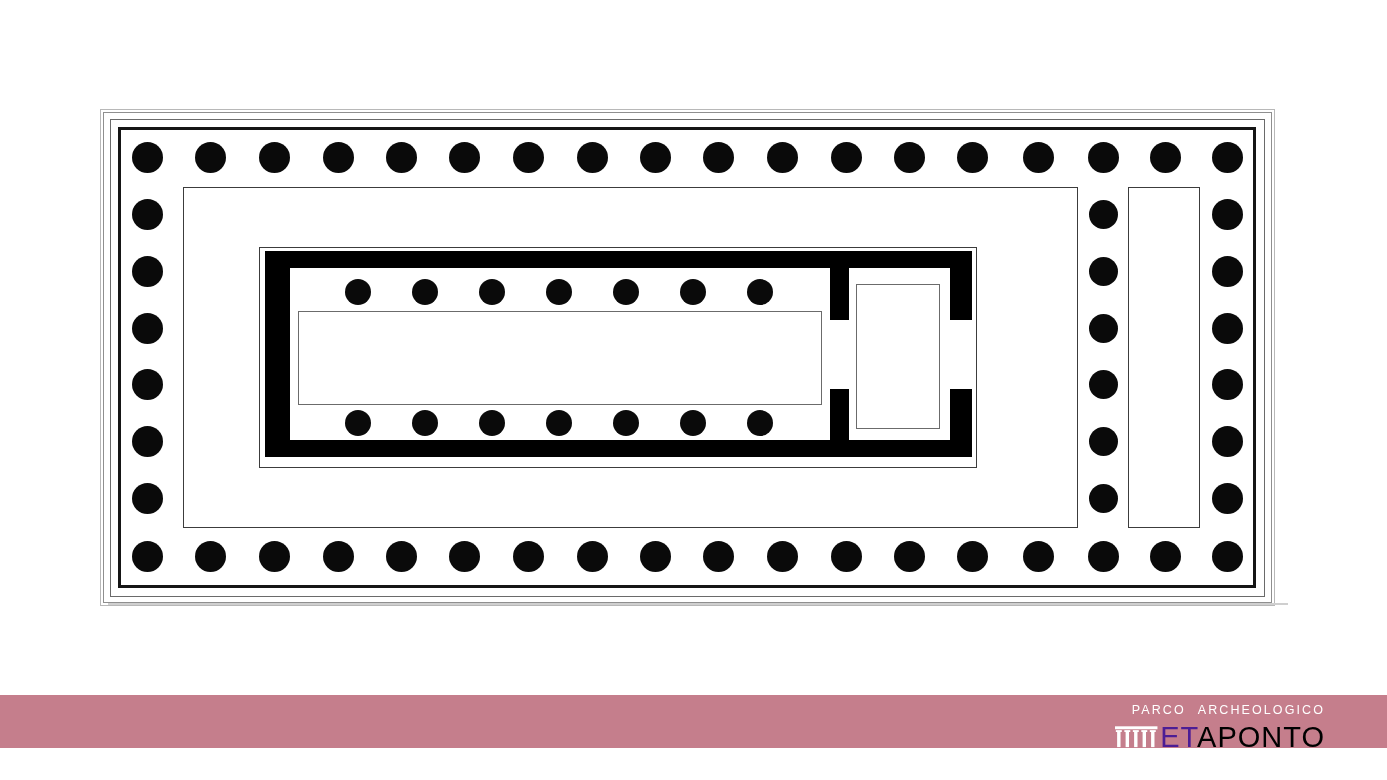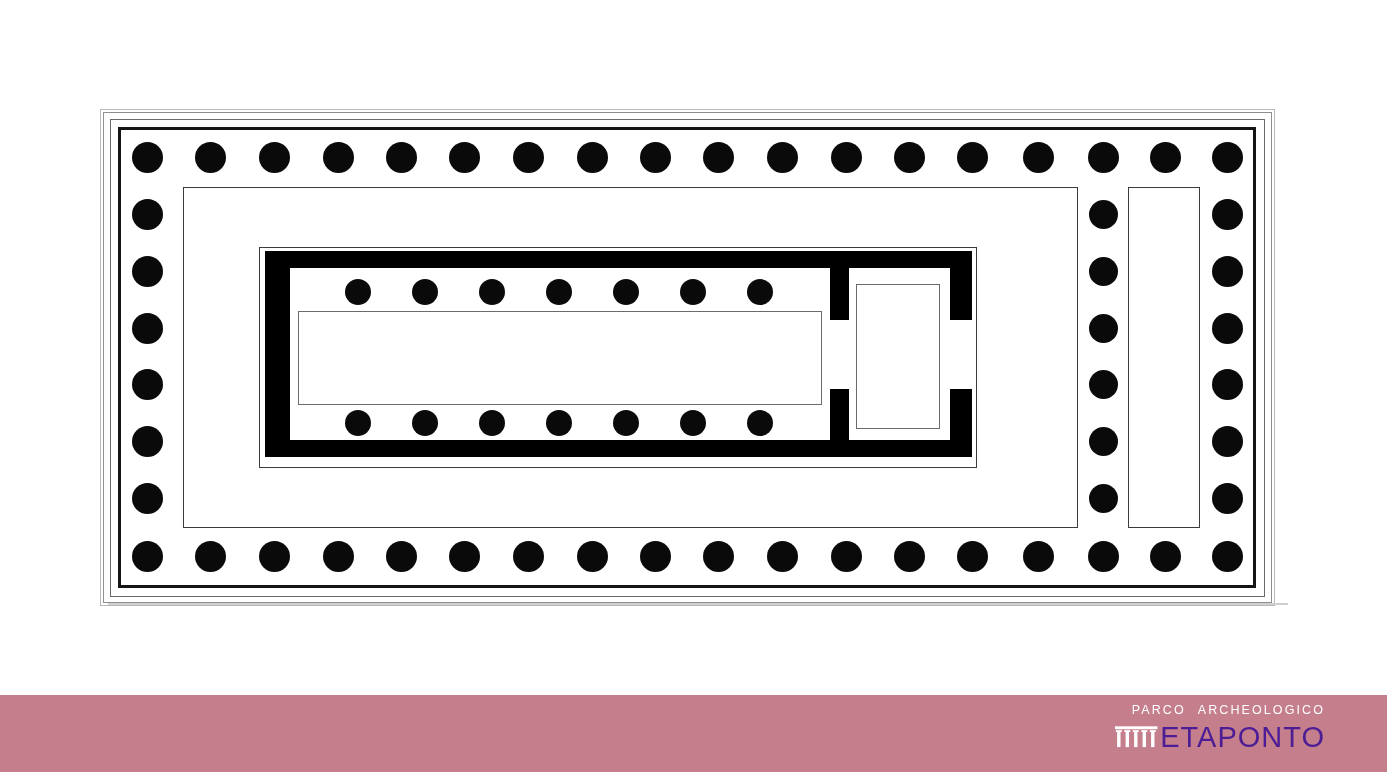--- a/index.html
+++ b/index.html
@@ -8,21 +8,21 @@
     font-family:"Liberation Sans", sans-serif;
   }
   
   #plan{position:absolute;left:0;top:0;width:1387px;height:700px;}
   .abs{position:absolute;box-sizing:border-box;}
   .outline{background:#ffffff;}
   .wall{background:#000000;}
   .dot{border-radius:50%;}
   
   .footer-band{
-    position:absolute;left:0;top:695px;width:1387px;height:77px;
+    position:absolute;left:0;top:695px;width:1387px;height:53px;
   }
   .logo{
     position:absolute;right:62px;top:5px;width:210px;height:56px;
   }
   .logo-top{
     display:flex;align-items:center;gap:6px;height:20px;
   }
   .logo-top .sep{width:1px;height:15px;background:#ffffff;margin-right:4px;}
   .parco-text{
     color:#ffffff;font-size:12.5px;letter-spacing:2.1px;word-spacing:7px;
@@ -151,16 +151,16 @@
           <rect x="11" y="7" width="7" height="2.2"></rect>
             <rect x="12.5" y="9" width="4" height="18"></rect>
           <rect x="21" y="7" width="7" height="2.2"></rect>
             <rect x="22.5" y="9" width="4" height="18"></rect>
           <rect x="31" y="7" width="7" height="2.2"></rect>
             <rect x="32.5" y="9" width="4" height="18"></rect>
           <rect x="41" y="7" width="7" height="2.2"></rect>
             <rect x="42.5" y="9" width="4" height="18"></rect>
         </g>
       </svg>
-      <span class="met-line"><span class="met-white">ET</span><span class="met-gray" style="color: #4c1d95;">APONTO</span></span>
+      <span class="met-line"><span class="met-white">ET</span><span class="met-gray" style="color: #000000;">APONTO</span></span>
     </div>
   </div>
 </div>
 
 </body></html>

